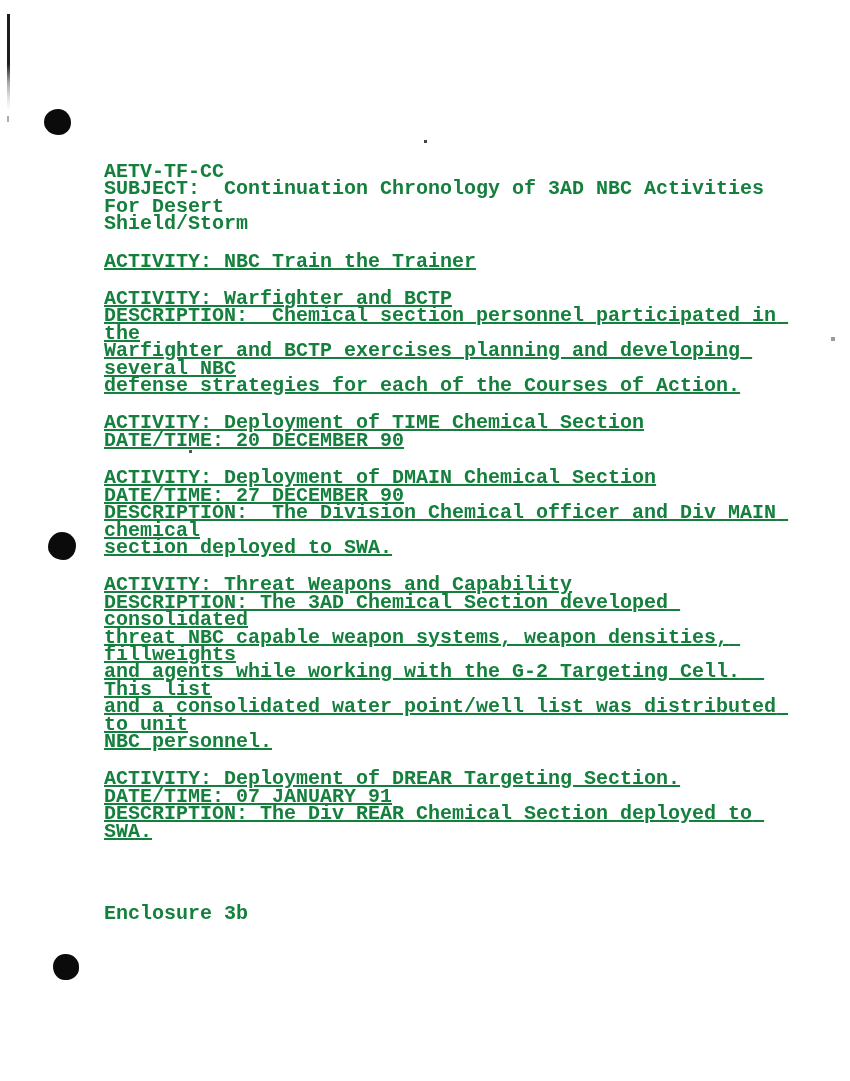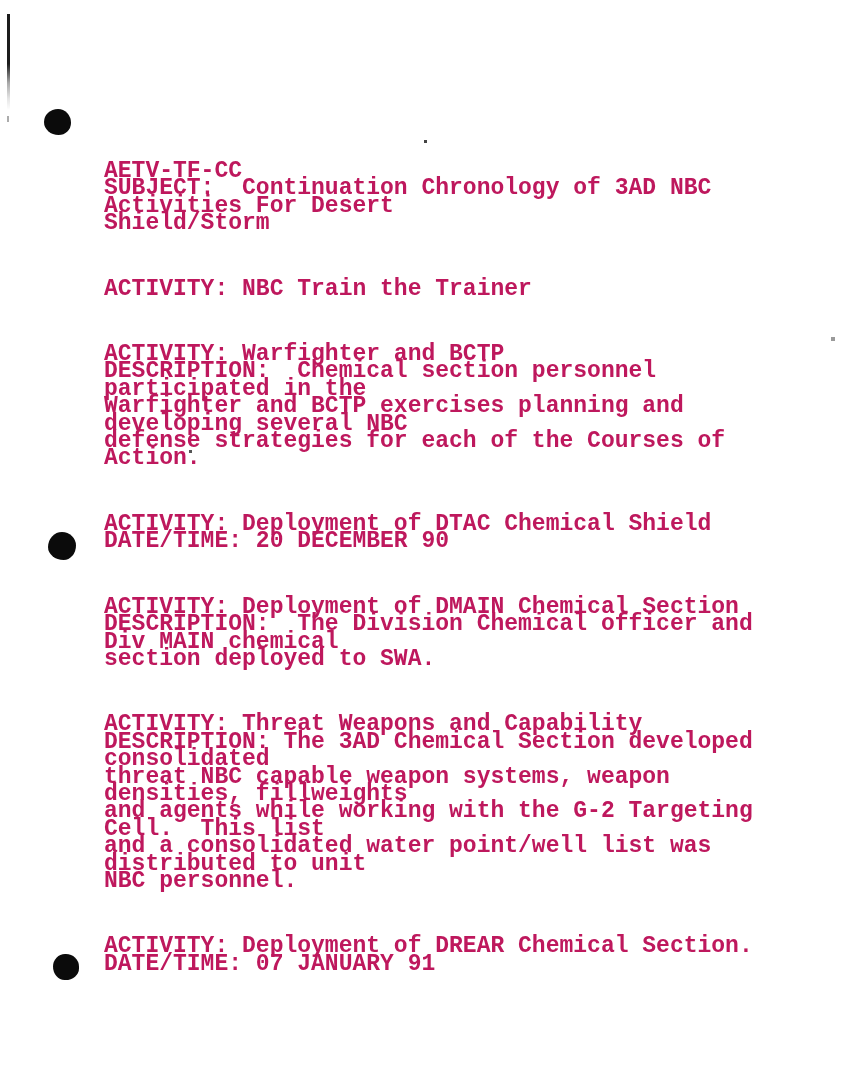--- a/index.html
+++ b/index.html
@@ -17,31 +17,32 @@
   .page {
     position: absolute;
     inset: 0;
     background: #ffffff;
   }
   .content {
     position: absolute;
     left: 104px;
     top: 163px;
     width: 700px;
-    color: #be185d;
-    font-size: 23px;
+    color: #15803d;
+    font-size: 20px;
     line-height: 17.4px;
     font-weight: bold;
     letter-spacing: 0;
   }
   .tline {
     white-space: pre-wrap; 
   }
   .activity-block {
-    margin-top: 48px;
+    margin-top: 20px;
+    text-decoration: underline;
   }
   .enclosure {
     margin-top: 65px;
     white-space: pre-wrap;
   }
   
   .hole {
     position: absolute;
     background: #0b0b0b;
   }
@@ -108,40 +109,43 @@
   </section>
 
   <section class="activity-block">
     <div class="tline">ACTIVITY: Warfighter and BCTP</div>
     <div class="tline">DESCRIPTION:  Chemical section personnel participated in the
 Warfighter and BCTP exercises planning and developing several NBC
 defense strategies for each of the Courses of Action.</div>
   </section>
 
   <section class="activity-block">
-    <div class="tline">ACTIVITY: Deployment of DTAC Chemical Shield</div>
+    <div class="tline">ACTIVITY: Deployment of TIME Chemical Section</div>
     <div class="tline">DATE/TIME: 20 DECEMBER 90</div>
   </section>
 
   <section class="activity-block">
     <div class="tline">ACTIVITY: Deployment of DMAIN Chemical Section</div>
+    <div class="tline">DATE/TIME: 27 DECEMBER 90</div>
     <div class="tline">DESCRIPTION:  The Division Chemical officer and Div MAIN chemical
 section deployed to SWA.</div>
   </section>
 
   <section class="activity-block">
     <div class="tline">ACTIVITY: Threat Weapons and Capability</div>
     <div class="tline">DESCRIPTION: The 3AD Chemical Section developed consolidated
 threat NBC capable weapon systems, weapon densities, fillweights
 and agents while working with the G-2 Targeting Cell.  This list
 and a consolidated water point/well list was distributed to unit
 NBC personnel.</div>
   </section>
 
   <section class="activity-block">
-    <div class="tline">ACTIVITY: Deployment of DREAR Chemical Section.</div>
+    <div class="tline">ACTIVITY: Deployment of DREAR Targeting Section.</div>
     <div class="tline">DATE/TIME: 07 JANUARY 91</div>
+    <div class="tline">DESCRIPTION: The Div REAR Chemical Section deployed to SWA.</div>
   </section>
 </div>
 
+    <div class="enclosure">Enclosure 3b</div>
 
   </div>
 </div>
 
 </body></html>

